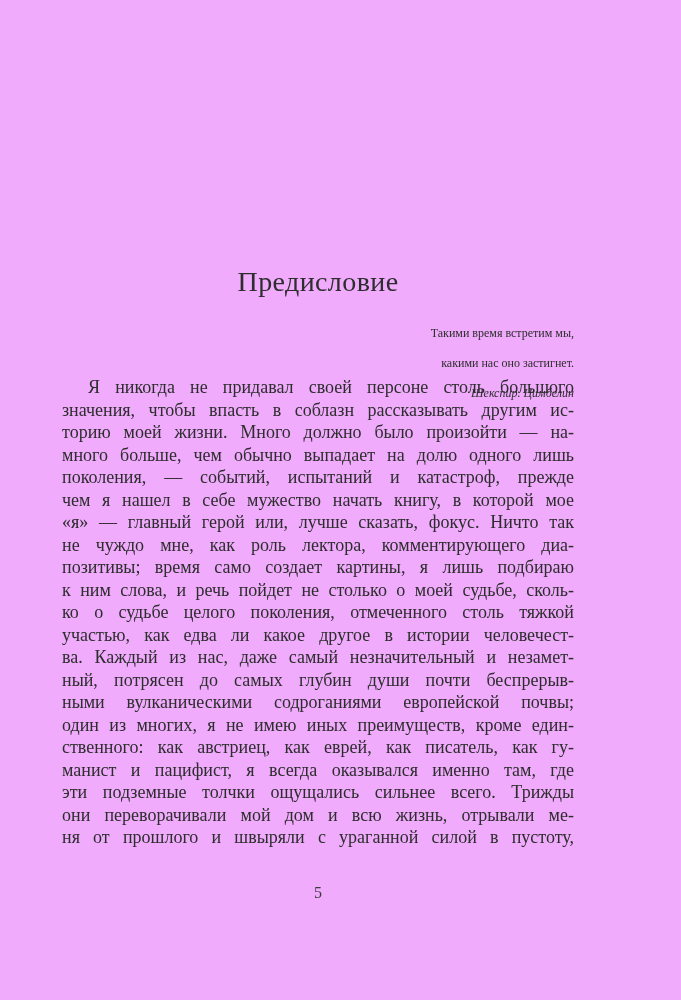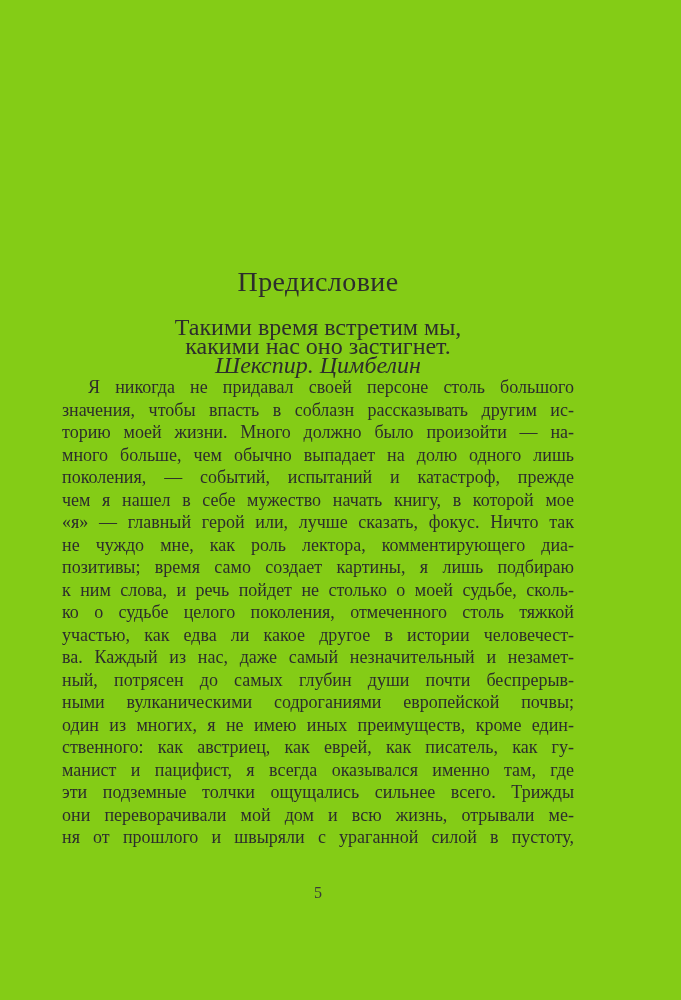--- a/index.html
+++ b/index.html
@@ -11,42 +11,42 @@
     height: 1000px;
     background: #ffffff;
     position: relative;
     overflow: hidden;
     font-family: "Liberation Serif", "DejaVu Serif", serif;
     color: #303030;
   }
   .book-page {
     position: absolute;
     inset: 0;
-    background: #84cc16;
+    background: #f0abfc;
   }
   .chapter-title {
     position: absolute;
     top: 266px;
     left: 62px;
     width: 512px;
     margin: 0;
     text-align: center;
     font-size: 28px;
     font-weight: normal;
     letter-spacing: 0.4px;
     color: #2d2d2d;
   }
   .epigraph {
     position: absolute;
     top: 318px;
     left: 62px;
     width: 512px;
-    text-align: center;
-    font-size: 24px;
-    line-height: 19px;
+    text-align: right;
+    font-size: 12px;
+    line-height: 30px;
     color: #2d2d2d;
   }
   .epigraph-quote {
     white-space: pre-line;
   }
   .epigraph-attribution {
     font-style: italic;
   }
   .body-paragraph {
     position: absolute;

